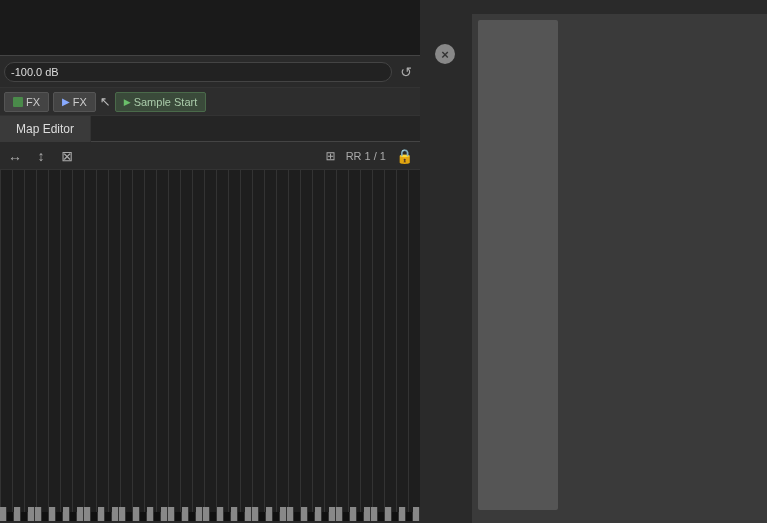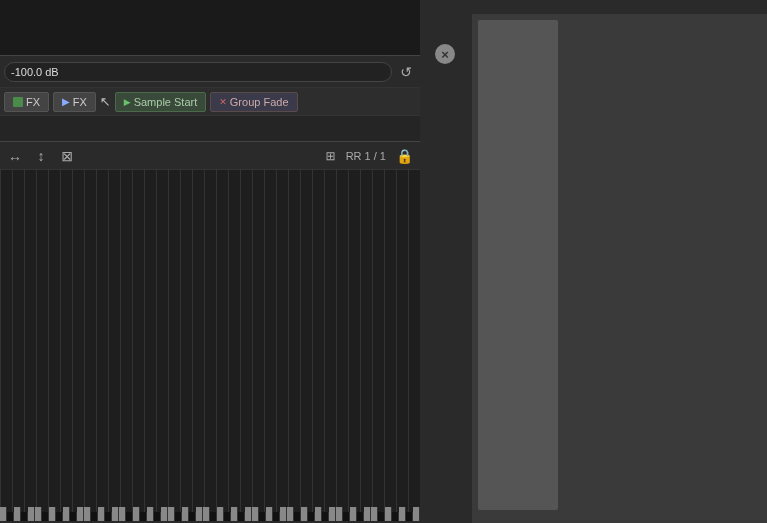--- a/index.html
+++ b/index.html
@@ -347,26 +347,26 @@
       <span>FX</span>
     </button>
     <button class="fx-btn">
       <span class="fx-icon">▶</span>
       <span>FX</span>
     </button>
     <span class="cursor-indicator">↖</span>
     <button class="sample-start-btn">
       <span>Sample Start</span>
     </button>
-    <button class="group-fade-btn">
-      <span>Group Fade</span>
-    </button>
   </div>
 
   <div class="tab-row">
+    <div class="tab active">
+      <span>Map Editor</span>
+    </div>
   </div>
 
   <div class="toolbar-row">
     <button class="tool-btn">↔</button>
     <button class="tool-btn">↕</button>
     <button class="tool-btn">⊠</button>
     <span class="spacer"></span>
     <button class="grid-btn">⊞</button>
     <span class="rr-label">RR 1 / 1</span>
     <button class="lock-btn">🔒</button>

